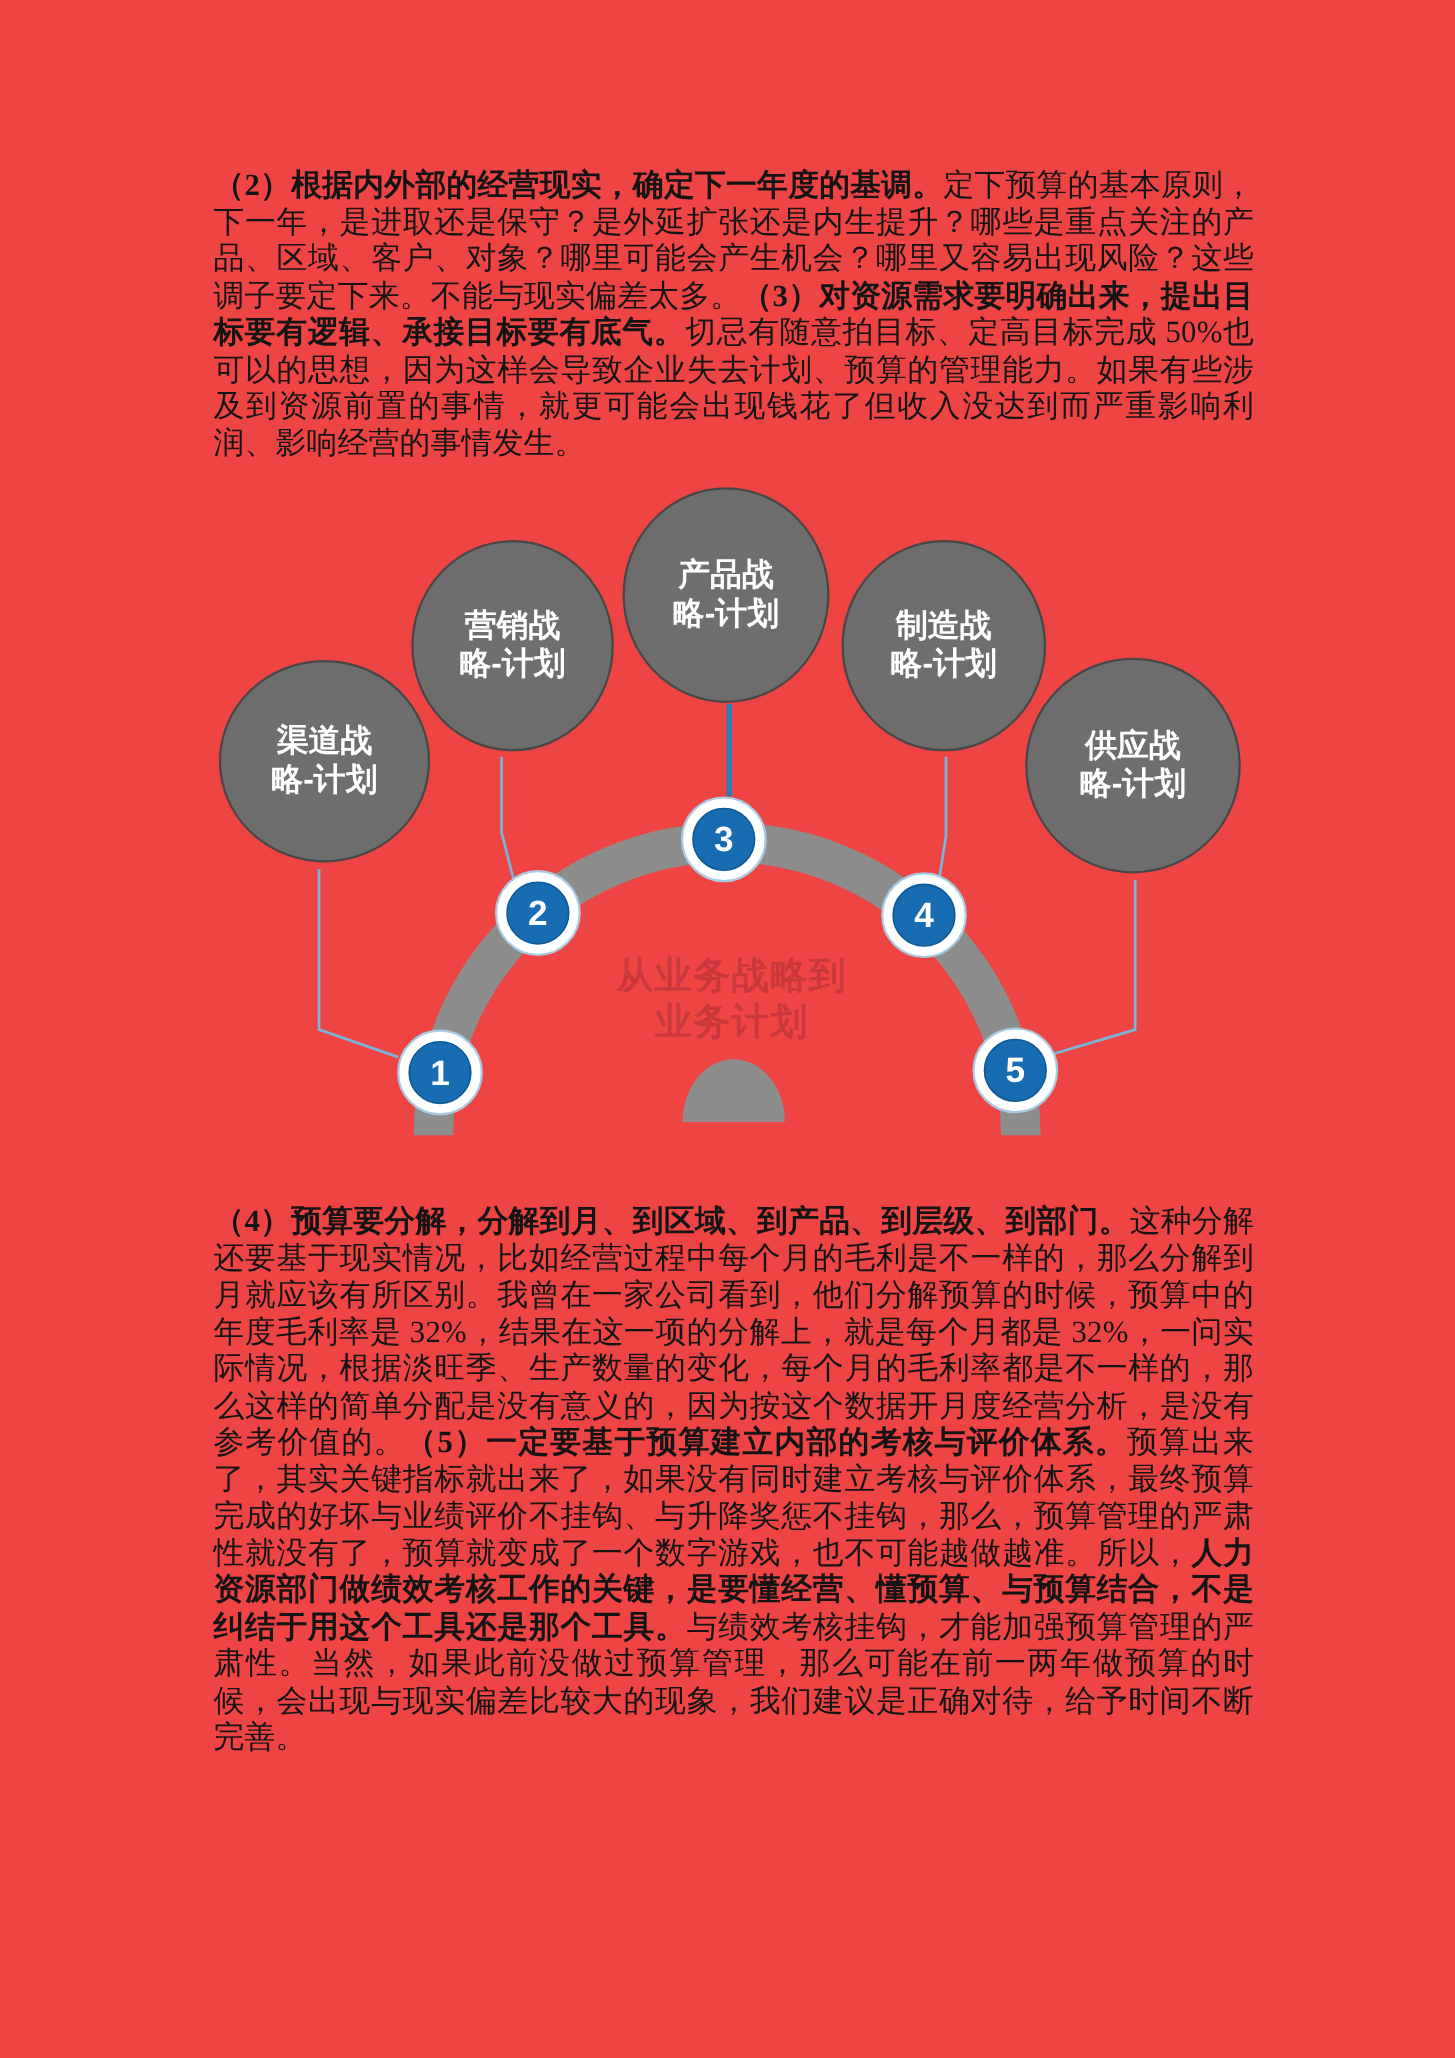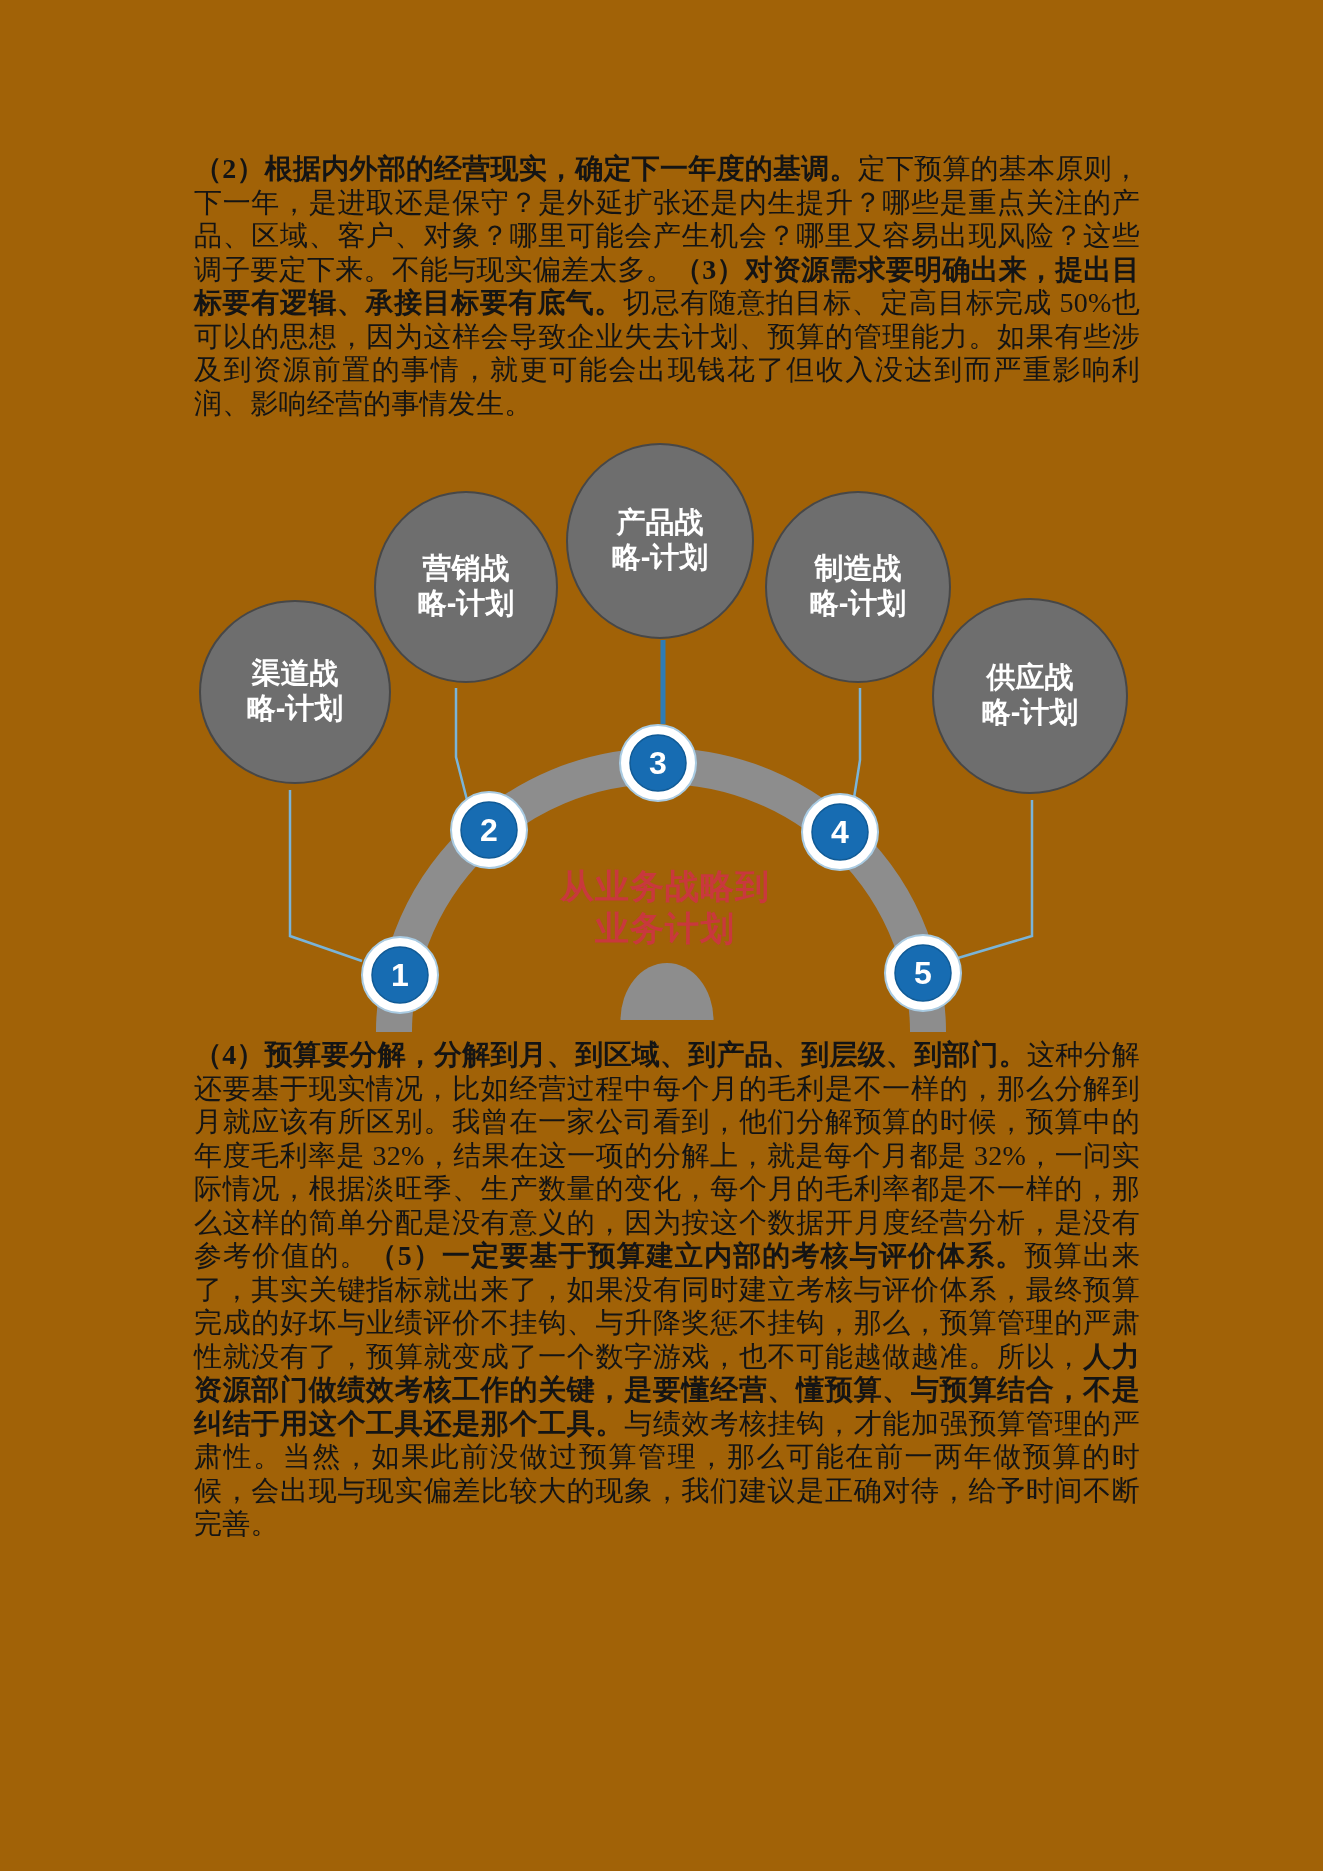--- a/index.html
+++ b/index.html
@@ -1,39 +1,39 @@
 <!DOCTYPE html>
 <html><head>
 <meta charset="utf-8">
 <style>
   * { margin: 0; padding: 0; box-sizing: border-box; }
   html, body { background: #ffffff; }
   .page {
     position: relative;
     width: 1323px;
     height: 1871px;
-    background: #a16207;
+    background: #ef4444;
     overflow: hidden;
     font-family: "Liberation Serif", serif;
     color: #141414;
   }
   .para {
     position: absolute;
     left: 194px;
     width: 946px;
     font-size: 28px;
     line-height: 33.5px;
     text-align: justify;
     text-align-last: left;
     letter-spacing: 0.2px;
     color: #141414;
   }
   .para b { font-weight: bold; }
   #para-2-3 { top: 152px; }
-  #para-4-5 { top: 1038px; }
+  #para-4-5 { top: 1094px; }
   .diagram {
     position: absolute;
     left: 150px;
     top: 438px;
     width: 1030px;
     height: 594px;
   }
   .bubble { fill: #6e6e6e; stroke: #474747; stroke-width: 2; }
   .bubble-label {
     fill: #ffffff;

